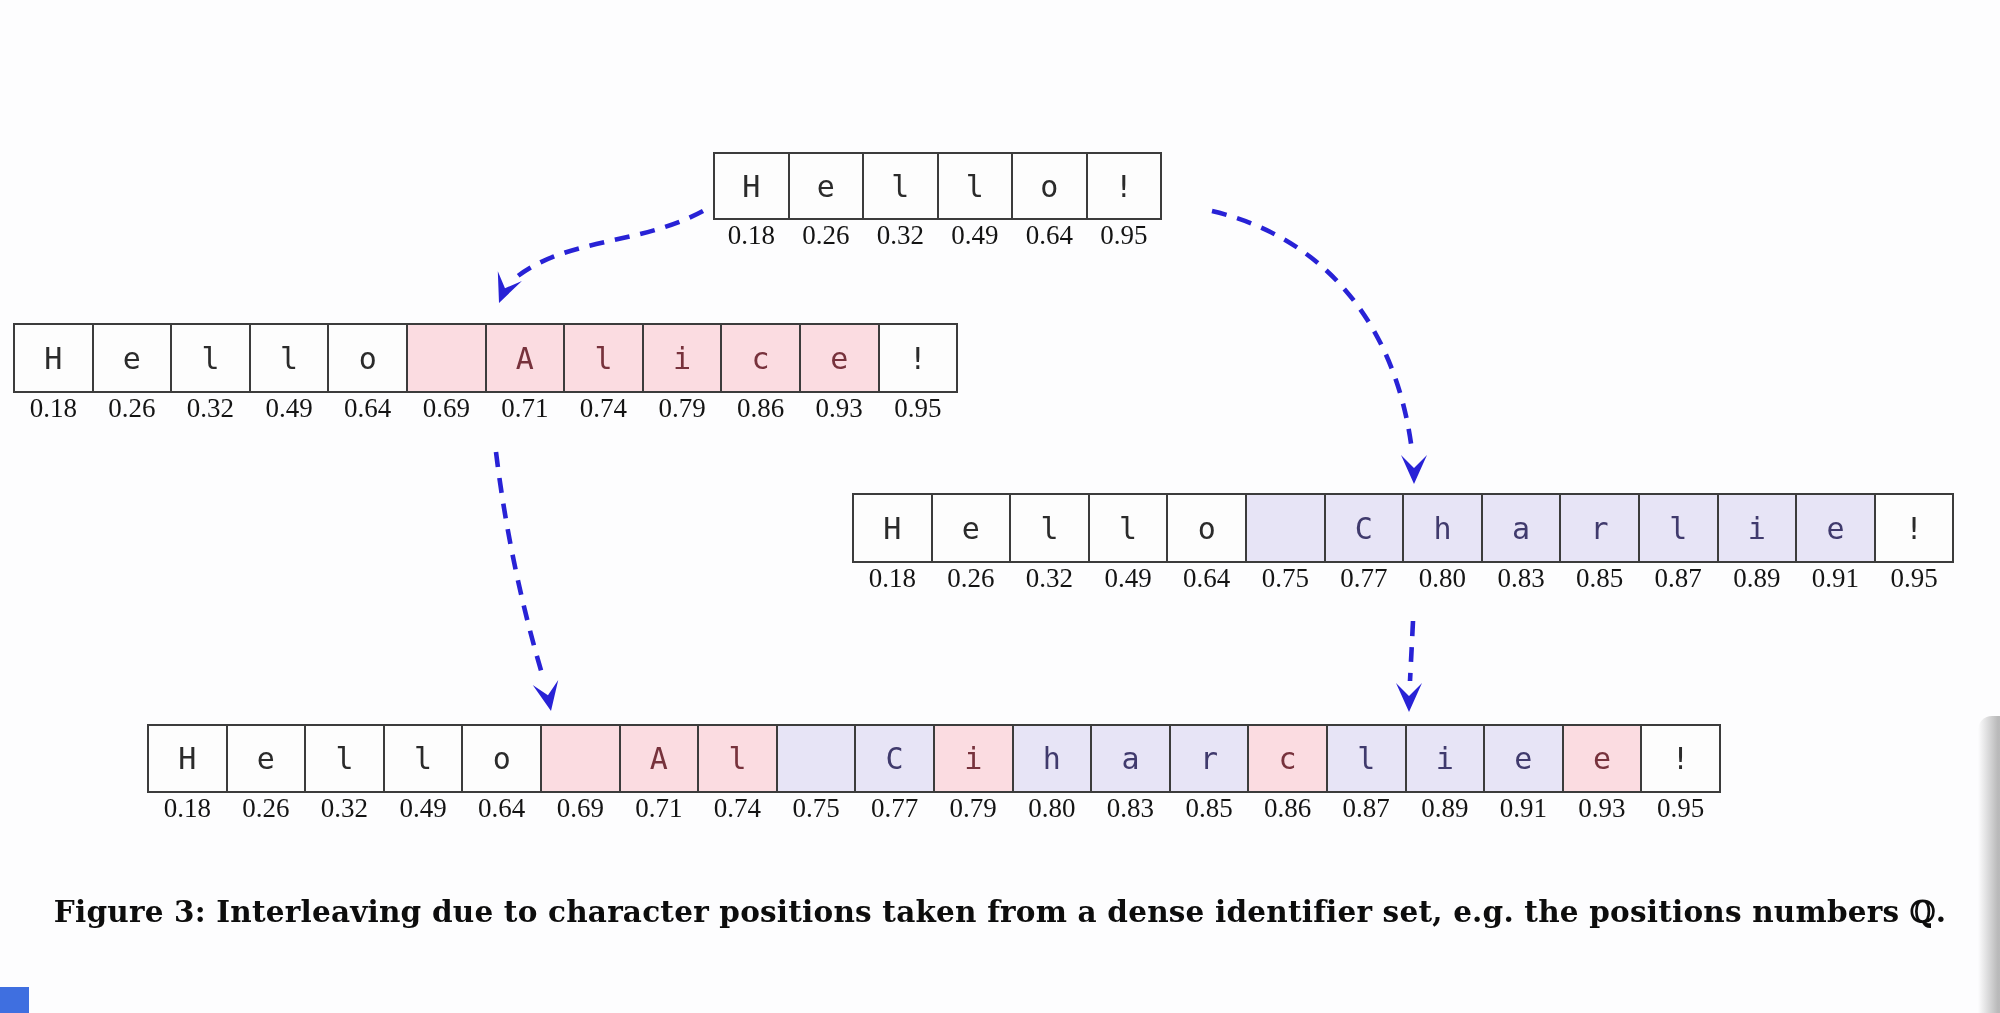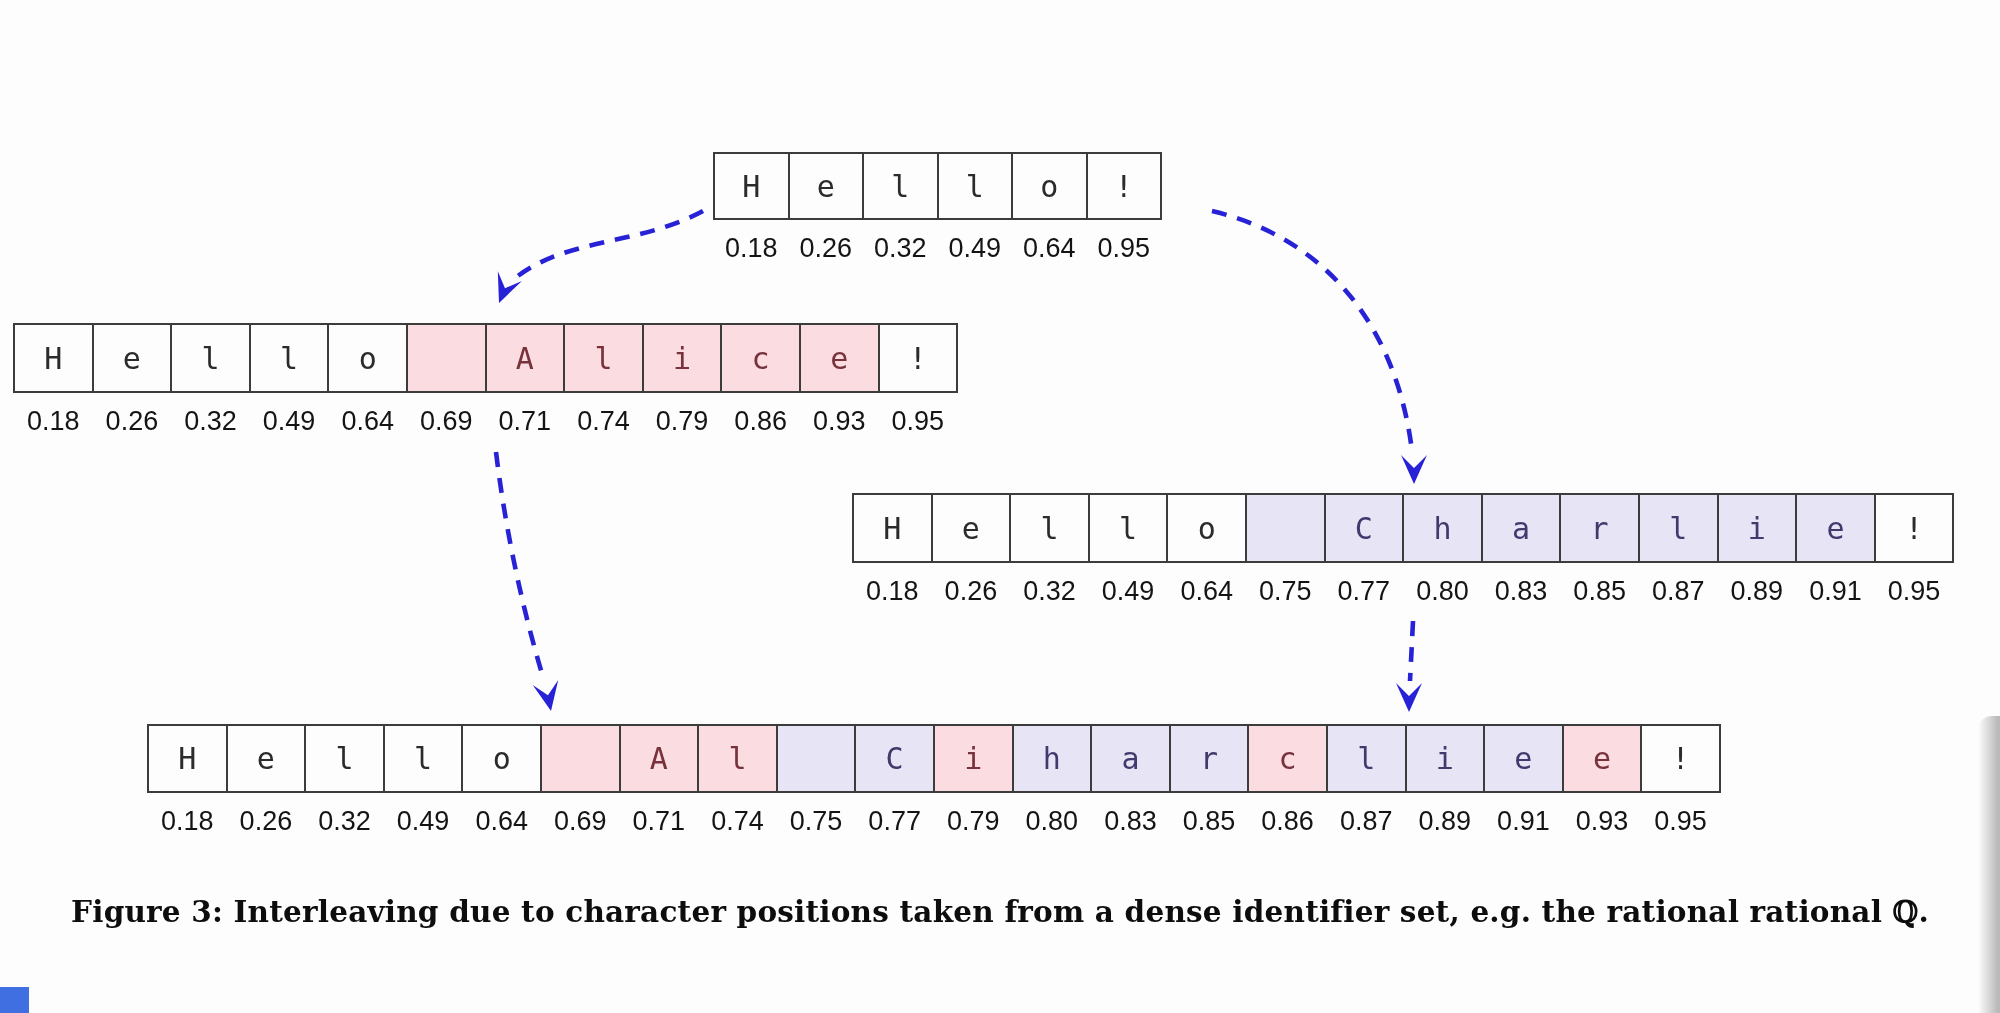--- a/index.html
+++ b/index.html
@@ -14,22 +14,22 @@
   .cell{
     display:flex;align-items:center;justify-content:center;
     border:2px solid var(--cell-border);
     background:#fdfdfd;
     font-family:"DejaVu Sans Mono","Liberation Mono",monospace;
     color:var(--plain-text);
   }
   .cell.hl-alice{background:var(--alice-bg);color:var(--alice-text)}
   .cell.hl-charlie{background:var(--charlie-bg);color:var(--charlie-text)}
   .pos{
-    margin-top:13px;font-size:27px;color:var(--number-text);
-    font-family:Liberation Sans, sans-serif;white-space:nowrap;
+    font-size:27px;color:var(--number-text);
+    font-family:Liberation Serif, serif;white-space:nowrap;
   }
   #row-original{left:713px;top:152px}
   #row-original .cell{width:76.5px;height:68px;font-size:30px}
   #row-alice{left:13px;top:323px}
   #row-alice .cell{width:80.6px;height:70px;font-size:30px}
   #row-charlie{left:852px;top:493px}
   #row-charlie .cell{width:80.6px;height:70px;font-size:30px}
   #row-merged{left:147px;top:724px}
   #row-merged .cell{width:80.6px;height:69px;font-size:30px}
   .caption{
@@ -287,18 +287,18 @@
       <div class="col">
         <div class="cell hl-alice">e</div>
         <div class="pos">0.93</div>
       </div>
       <div class="col">
         <div class="cell hl-none">!</div>
         <div class="pos">0.95</div>
       </div>
     </div>
 
-  <div class="caption">Figure 3: Interleaving due to character positions taken from a dense identifier set, e.g. the rational rational ℚ.</div>
+  <div class="caption">Figure 3: Interleaving due to character positions taken from a dense identifier set, e.g. the positions numbers ℚ.</div>
 
   <div class="edge-shadow"></div>
   <div class="corner-artifact"></div>
 
 </div>
 
 </body></html>

